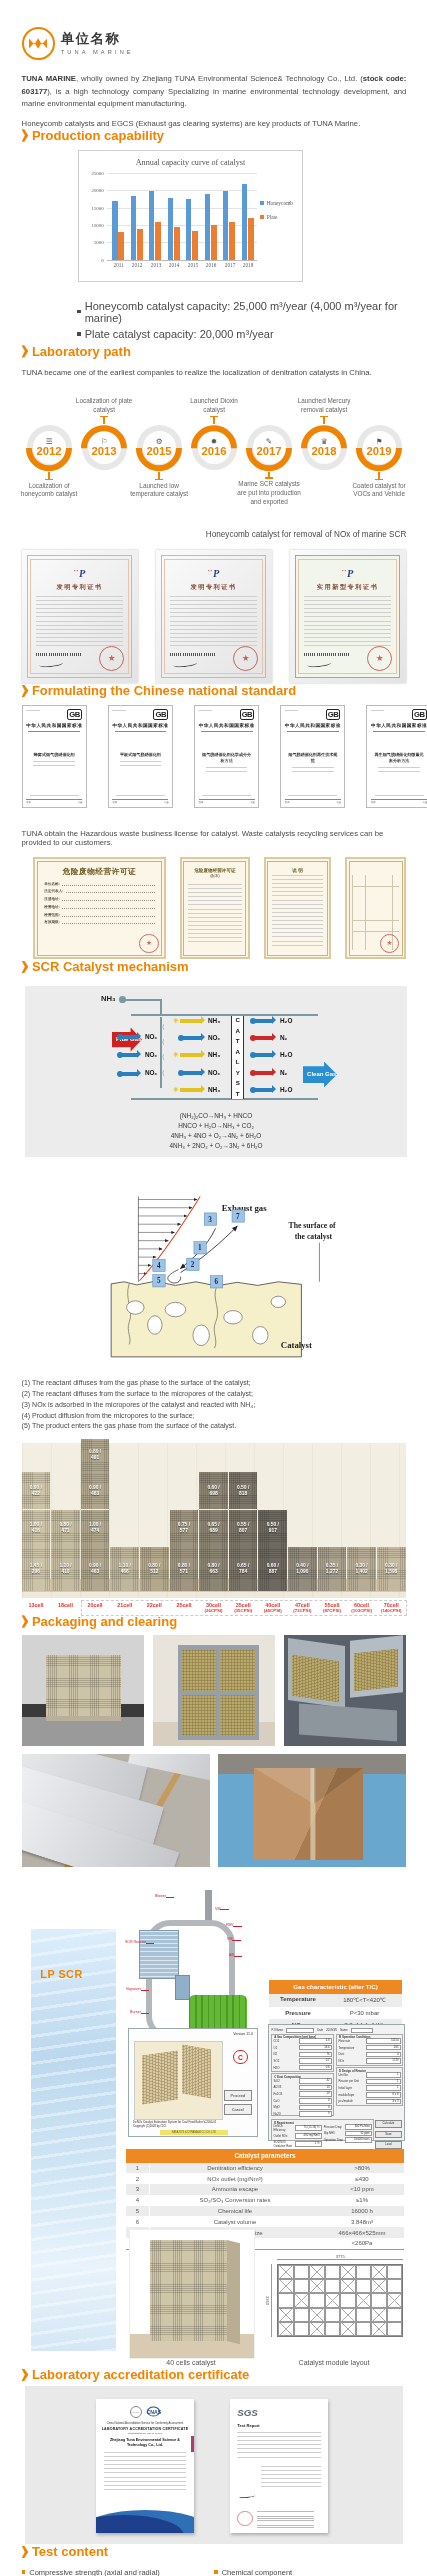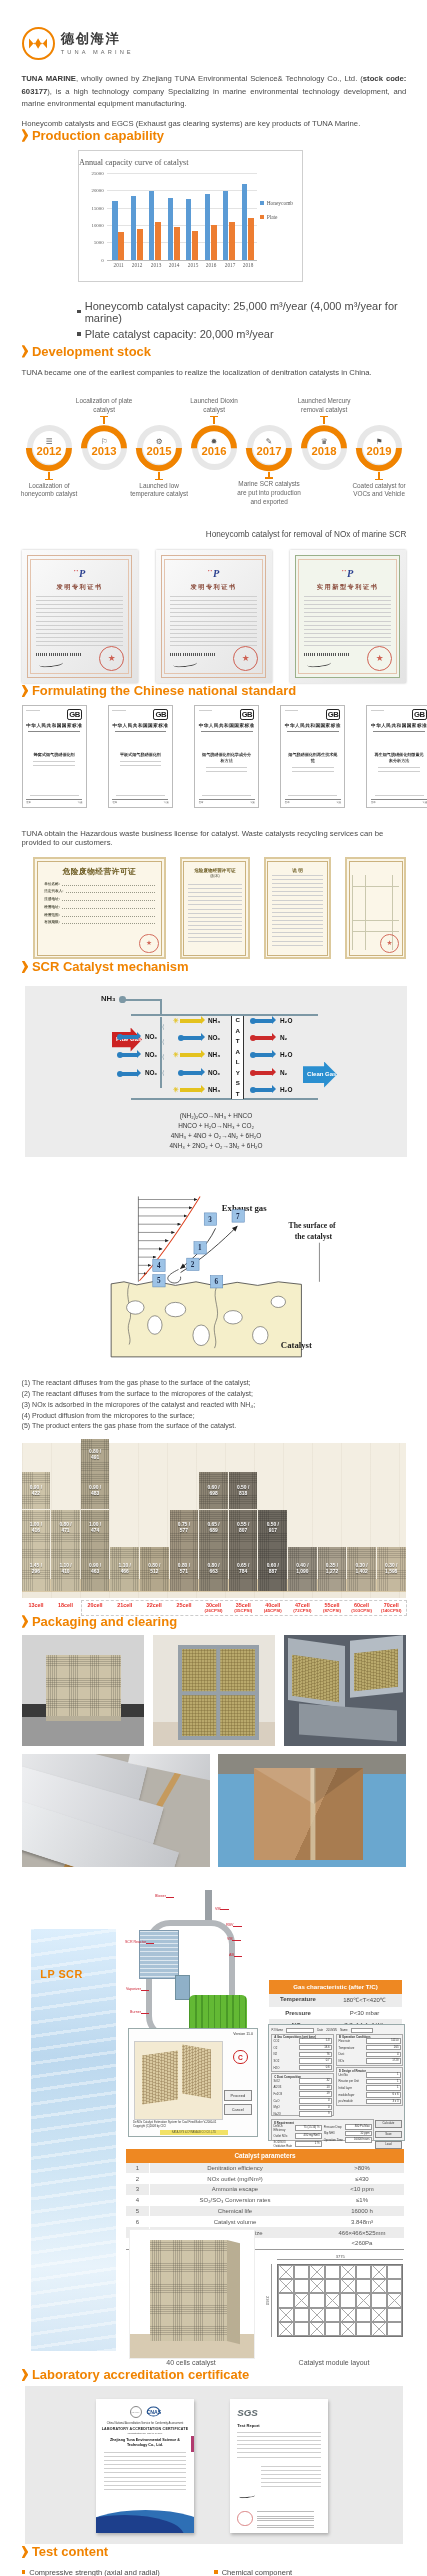--- a/index.html
+++ b/index.html
@@ -28,21 +28,21 @@
   .mt-dev{margin-top:15.5px;}
   .mt-pat{margin-top:35px;}
   .mt-std{margin-top:18.5px;}
   .mt-mech{margin-top:20.6px;}
   .mt-pack{margin-top:13.4px;}
   .mt-accr{margin-top:24px;}
   .mt-test{margin-top:19.6px;}
 
   
   .chart-frame{margin:7.2px 0 0 78px;width:223px;height:130px;border:0.5px solid #cfcfcf;background:#fff;position:relative;}
-  .chart-title{margin-top:6.7px;font-size:8.2px;color:#555;}
+  .chart-title{margin-top:6.7px;text-align:center;font-size:8.2px;color:#555;}
   .chart-body{position:absolute;left:6.2px;top:21.6px;display:flex;}
   .ylab{width:21.6px;position:relative;height:87px;}
   .ylab div{position:absolute;right:3.1px;font-size:4.9px;color:#595959;transform:translateY(-50%);}
   .plot{position:relative;width:150px;height:87px;border-bottom:0.5px solid #bbb;}
   .gline{position:absolute;left:0;right:0;height:0.5px;background:#e3e3e3;}
   .bargroup{position:absolute;bottom:0;width:13.4px;display:flex;align-items:flex-end;gap:0.5px;}
   .bar{width:5.7px;}
   .xlab{position:absolute;top:89px;width:18.5px;text-align:center;font-size:5.2px;color:#595959;}
   .legend{position:absolute;left:181px;top:49px;display:flex;flex-direction:column;gap:8.2px;}
   .leg-item{display:flex;align-items:center;gap:2.6px;font-size:5.4px;color:#595959;}
@@ -295,21 +295,21 @@
   .tc-item::before{content:"";width:3.6px;height:3.6px;background:#f08300;flex:0 0 auto;}
 </style>
 </head>
 <body>
 
 <div class="page">
 
   <div class="logo-row">
     <div class="logo-mark"></div>
     <div>
-      <div class="logo-cn">德创海洋</div>
+      <div class="logo-cn">单位名称</div>
       <div class="logo-en">TUNA MARINE</div>
     </div>
   </div>
 
   <p class="intro"><b>TUNA MARINE</b><span>, wholly owned by Zhejiang TUNA Environmental Science&amp; Technology Co., Ltd. (</span><b>stock code: 603177</b><span>), is a high technology company Specializing in marine environmental technology development, and marine environmental equipment manufacturing.</span></p>
   <p class="intro-p2">Honeycomb catalysts and EGCS (Exhaust gas clearing systems) are key products of TUNA Marine.</p>
 
   <h2 class="sec mt-prod">
       <span class="chev"></span>
       <span>Production capability</span>
@@ -386,21 +386,21 @@
       </div>
   </div>
 
   <div class="notes">
       <div class="note">Honeycomb catalyst capacity: 25,000 m³/year (4,000 m³/year for marine)</div>
       <div class="note">Plate catalyst capacity: 20,000 m³/year</div>
     </div>
 
   <h2 class="sec mt-dev">
       <span class="chev"></span>
-      <span>Development stock</span>
+      <span>Laboratory path</span>
     </h2>
   <p class="dev-intro">TUNA became one of the earliest companies to realize the localization of denitration catalysts in China.</p>
   <div class="timeline">
       <div class="tl-item">
         <div class="tl-top"></div>
         <div class="ring bottom">
           <div class="tl-icon">☰</div>
           <div class="tl-year">2012</div>
         </div>
         <div class="tl-bottom">

